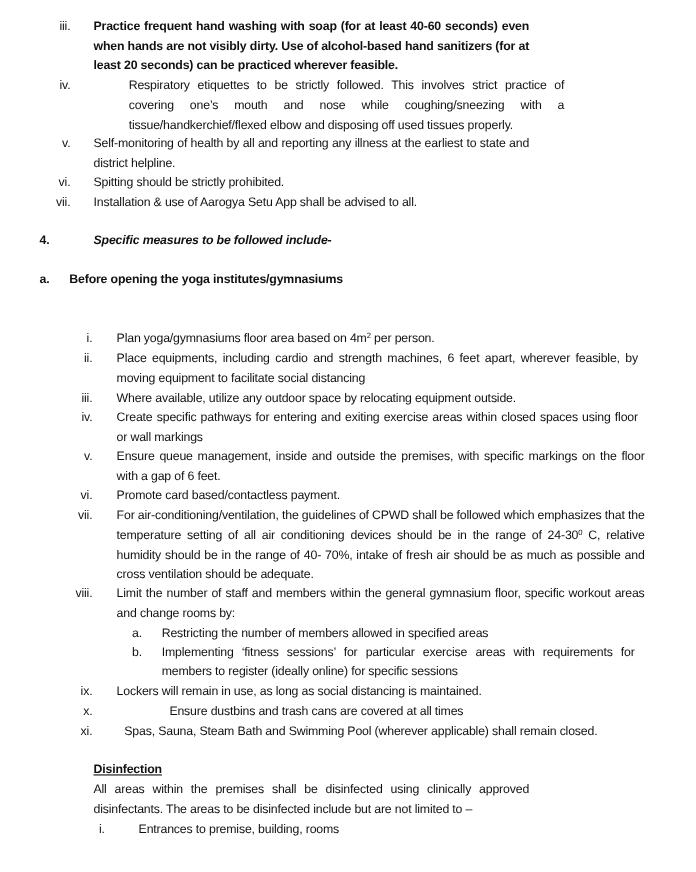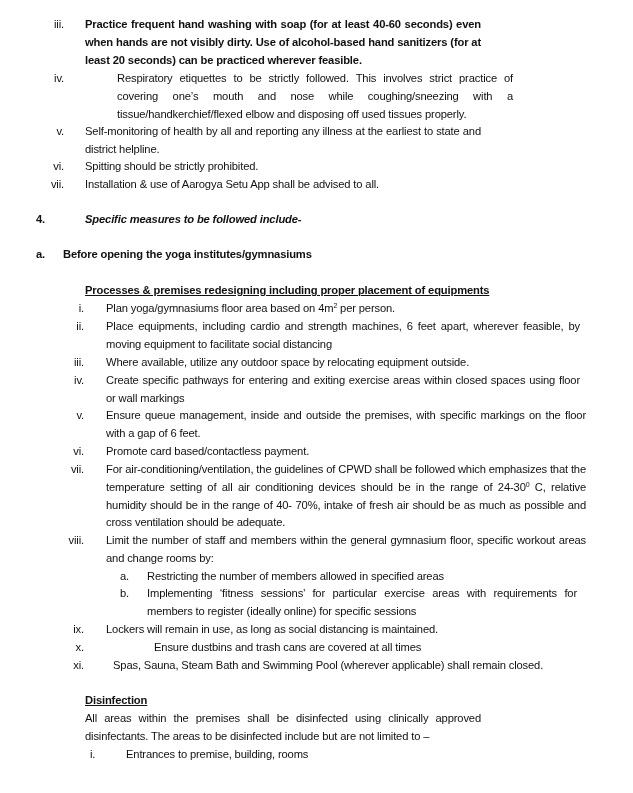--- a/index.html
+++ b/index.html
@@ -70,21 +70,20 @@
   <div class="row bold" style="top:211px; left:0; width:633px;">
     <span class="num" style="left:36px; width:14px; text-align:left;">4.</span>
     <span class="txt" style="left:85px; width:500px;font-style:italic;">Specific measures to be followed include-</span>
   </div>
 
   <div class="row bold" style="top:246px; left:0; width:633px;">
     <span class="num" style="left:36px; width:14px; text-align:left;">a.</span>
     <span class="txt" style="left:63px; width:500px;">Before opening the yoga institutes/gymnasiums</span>
   </div>
 
-  <div class="row ul" style="top:282px; left:85px; width:500px;">Processes &amp; premises redesigning including proper placement of equipments</div>
 
   <div class="row" style="top:300px; left:0; width:633px;">
     <span class="num" style="left:60px; width:24px;">i.</span>
     <span class="txt" style="left:106px; width:480px;"><span>Plan yoga/gymnasiums floor area based on 4m</span><sup>2</sup><span> per person.</span></span>
   </div>
   <div class="row" style="top:318px; left:0; width:633px;">
     <span class="num" style="left:60px; width:24px;">ii.</span>
     <span class="txt" style="left:106px; width:474px;">Place equipments, including cardio and strength machines, 6 feet apart, wherever feasible, by moving equipment to facilitate social distancing</span>
   </div>
   <div class="row" style="top:354px; left:0; width:633px;">

